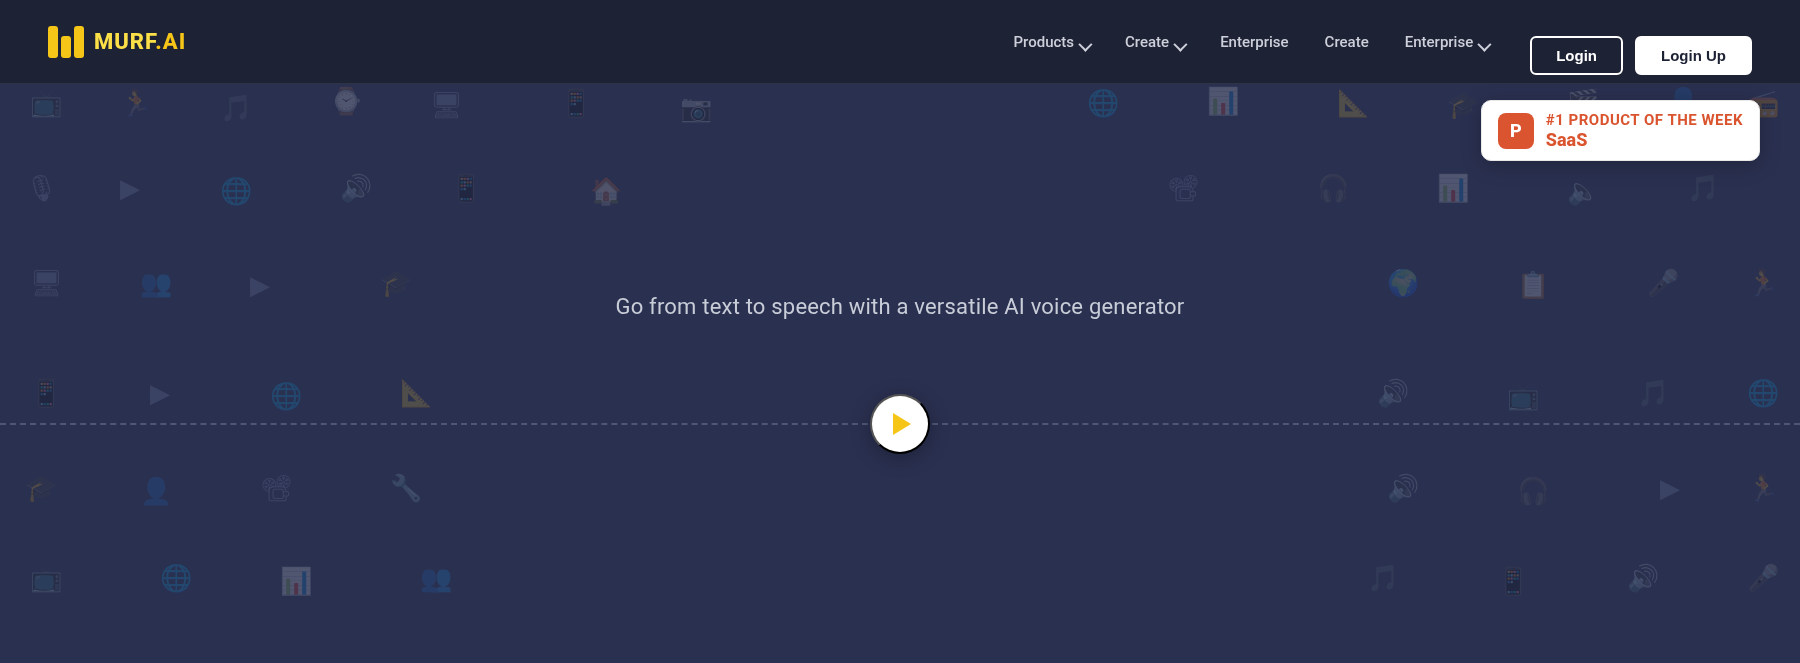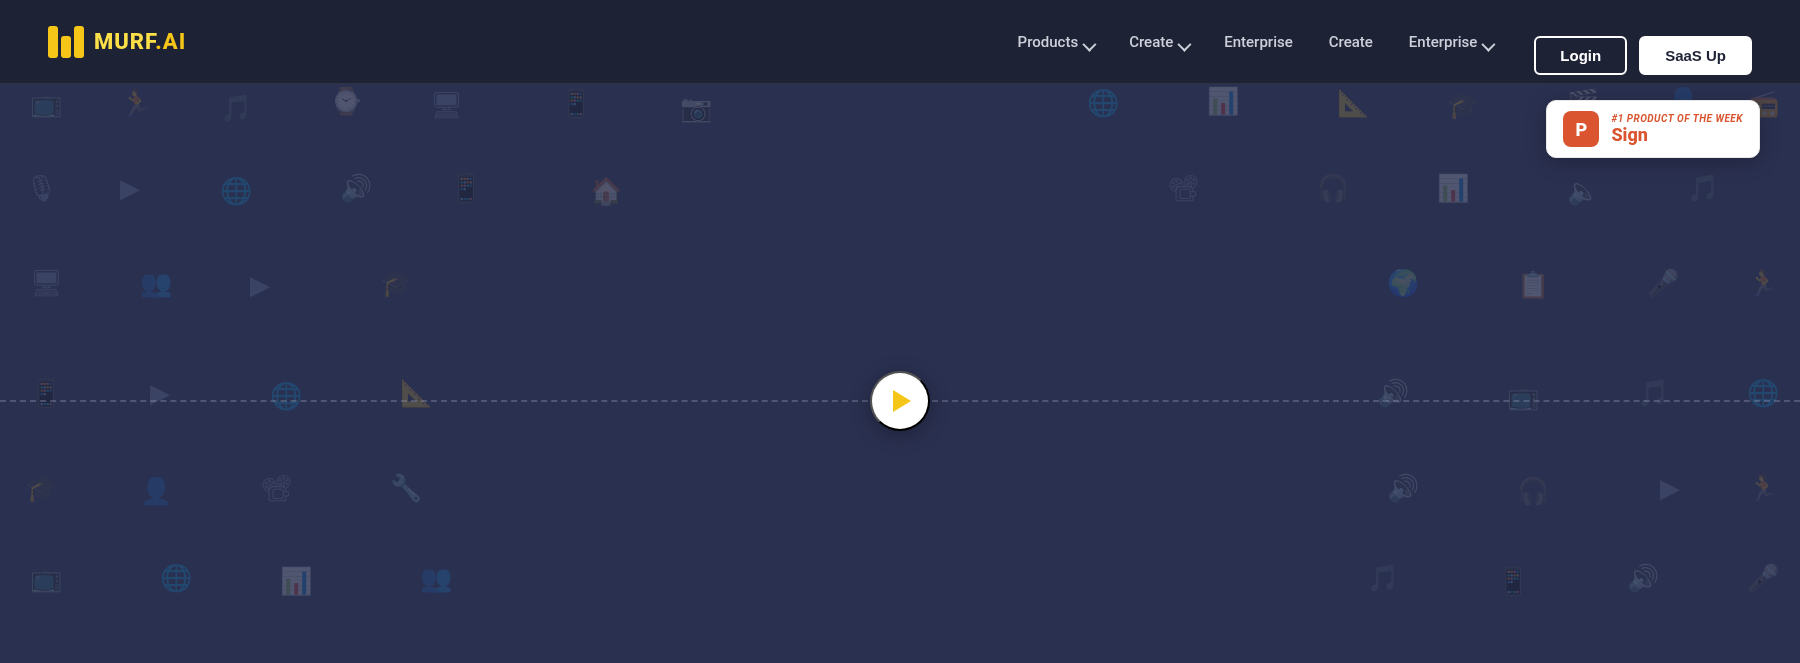--- a/index.html
+++ b/index.html
@@ -256,26 +256,25 @@
       font-weight: 800;
       font-size: 18px;
     }
 
     .ph-text {
       display: flex;
       flex-direction: column;
     }
 
     .ph-label {
-      font-size: 10px;
+      font-size: 15px;
       font-weight: 700;
       color: #da552f;
       letter-spacing: 0.5px;
       text-transform: uppercase;
-      font-style: italic;
     }
 
     .ph-title {
       font-size: 18px;
       font-weight: 800;
       color: #da552f;
     }
   </style>
 </head>
 <body>
@@ -307,21 +306,21 @@
     <a class="nav-item">
       <span>Create</span>
     </a>
     <a class="nav-item">
       <span>Enterprise</span>
       <span class="chevron-icon"></span>
     </a>
 
     <div class="nav-auth">
       <button class="btn-login">Login</button>
-      <button class="btn-signup">SaaS Up</button>
+      <button class="btn-signup">Login Up</button>
     </div>
   </div>
 </nav>
 
 <section class="hero">
 
   <div class="bg-pattern">
 
     <span class="bg-icon" style="top:90px;left:30px">📺</span>
     <span class="bg-icon" style="top:90px;left:120px">🏃</span>
@@ -386,25 +385,26 @@
     <span class="bg-icon" style="top:565px;right:140px">🔊</span>
     <span class="bg-icon" style="top:565px;right:20px">🎤</span>
   </div>
 
   <div class="ph-badge">
     <div class="ph-logo">
       <span>P</span>
     </div>
     <div class="ph-text">
       <span class="ph-label">#1 PRODUCT OF THE WEEK</span>
-      <span class="ph-title">Sign</span>
+      <span class="ph-title">SaaS</span>
     </div>
   </div>
 
   <div class="hero-content">
+    <p class="hero-subtitle">Go from text to speech with a versatile AI voice generator</p>
   </div>
 
   <div class="divider-area">
     <hr class="divider-line">
     <button class="play-button">
       <div class="play-triangle"></div>
     </button>
   </div>
 
 </section>

